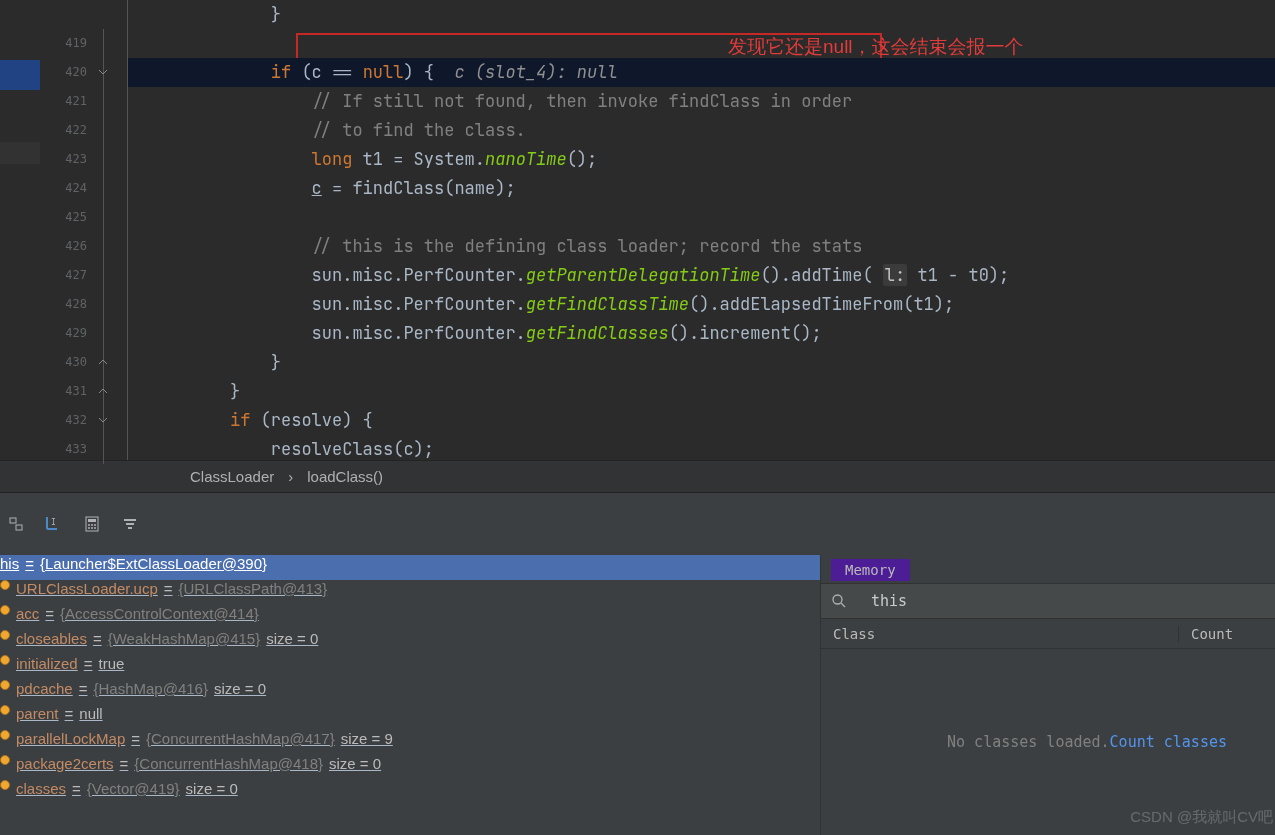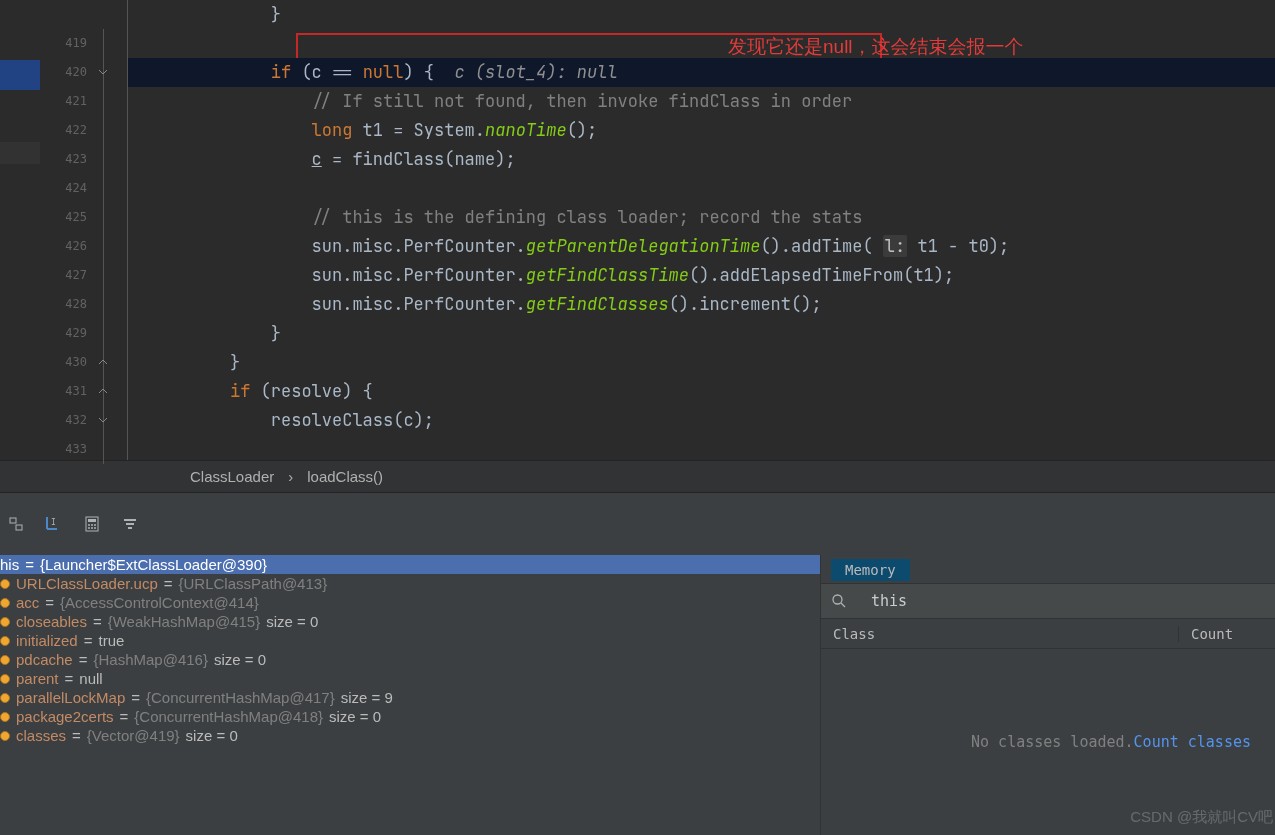--- a/index.html
+++ b/index.html
@@ -30,38 +30,38 @@
   .underline { text-decoration:underline; }
 
   .breadcrumb { height:32px; display:flex; align-items:center; padding-left:190px; background:#313335; color:#b0b0b0; font-family:"Segoe UI",sans-serif; font-size:15px; gap:14px; border-top:1px solid #232323; }
 
   .debug-area { flex:1; display:flex; flex-direction:column; background:#3c3f41; border-top:1px solid #232323; }
   .debug-tool { height:62px; background:#3c3f41; display:flex; align-items:center; padding-left:0; gap:6px; }
   .tool-icon { width:32px; height:32px; display:flex; align-items:center; justify-content:center; color:#afb1b3; }
   .tool-icon svg { display:block; }
   .debug-body { flex:1; display:flex; }
   .vars { width:820px; overflow:hidden; font-family:"Segoe UI",sans-serif; font-size:15px; }
-  .var-row { height:19px; display:flex; align-items:center; padding-left:0; gap:6px; }
+  .var-row { height:25px; display:flex; padding-left:0; gap:6px;text-decoration:underline; }
   .var-row.sel { background:#4b6eaf; color:#fff; }
   .bullet { width:10px; height:10px; border-radius:50%; background:#f0a732; border:1px solid #a97320; flex-shrink:0; margin-left:0; }
   .var-name { color:#c38b65; }
   .var-dim { color:#808080; }
   .var-plain { color:#bbb; }
   .var-row.sel .var-name, .var-row.sel .var-dim, .var-row.sel .var-plain { color:#fff; }
 
   .mem { flex:1; border-left:1px solid #323232; display:flex; flex-direction:column; }
   .mem-tab { height:28px; display:flex; align-items:center; }
-  .mem-tab span { background:#0c4a6e; padding:3px 14px; border-top:2px solid #3c3f41; margin-left:10px; color:#bbb; font-size:14px; }
+  .mem-tab span { background:#4c1d95; padding:3px 14px; border-top:2px solid #3c3f41; margin-left:10px; color:#bbb; font-size:14px; }
   .search { height:36px; display:flex; align-items:center; padding:0 10px; gap:24px; border-top:1px solid #323232; border-bottom:1px solid #323232; background:#45494a; }
   .search svg { flex-shrink:0; }
   .search-term { color:#ccc; font-size:15px; }
   .mem-header { height:30px; display:flex; align-items:center; border-bottom:1px solid #323232; font-size:14px; color:#bbb; }
   .mem-header .c1 { flex:1; padding-left:12px; border-right:1px solid #323232; }
   .mem-header .c2 { width:96px; padding-left:12px; }
-  .mem-empty { flex:1; display:flex; align-items:center; justify-content:flex-end; padding-right:24px; color:#808080; font-size:15px; }
+  .mem-empty { flex:1; display:flex; align-items:center; justify-content:flex-end; padding-right:48px; color:#808080; font-size:15px; }
   .link { color:#5394ec; cursor:pointer; }
 
   .watermark { position:absolute; right:2px; bottom:8px; color:rgba(255,255,255,0.22); font-size:15px; font-family:"Microsoft YaHei",sans-serif; }
 </style>
 </head>
 <body>
 
 <div class="root">
   <div class="editor-area">
     <div class="left-gutter-stub">
@@ -152,20 +152,21 @@
     <div class="code" id="codeblock">
       <div class="red-box" style="left:168px;top:33px;width:586px;height:28px;"></div>
       <div class="annot" style="left:600px;top:33px;">
         <div>发现它还是null，这会结束会报一个</div>
         <div>异常，被AppClassLoader给catch住</div>
       </div>
     <div class="codeline">              }</div>
         <div class="codeline">&nbsp;</div>
         <div class="codeline exec">              <span class="kw">if</span> (c == <span class="kw">null</span>) {  <span class="inlay">c (slot_4): null</span></div>
         <div class="codeline">                  <span class="comment">// If still not found, then invoke findClass in order</span></div>
+        <div class="codeline">                  <span class="comment">// to find the class.</span></div>
         <div class="codeline">                  <span class="kw">long</span> t1 = System.<span class="method-italic">nanoTime</span>();</div>
         <div class="codeline">                  <span class="underline">c</span> = findClass(name);</div>
         <div class="codeline">&nbsp;</div>
         <div class="codeline">                  <span class="comment">// this is the defining class loader; record the stats</span></div>
         <div class="codeline">                  sun.misc.PerfCounter.<span class="method-italic">getParentDelegationTime</span>().addTime( <span class="param">l:</span> t1 - t0);</div>
         <div class="codeline">                  sun.misc.PerfCounter.<span class="method-italic">getFindClassTime</span>().addElapsedTimeFrom(t1);</div>
         <div class="codeline">                  sun.misc.PerfCounter.<span class="method-italic">getFindClasses</span>().increment();</div>
         <div class="codeline">              }</div>
         <div class="codeline">          }</div>
         <div class="codeline">          <span class="kw">if</span> (resolve) {</div>

